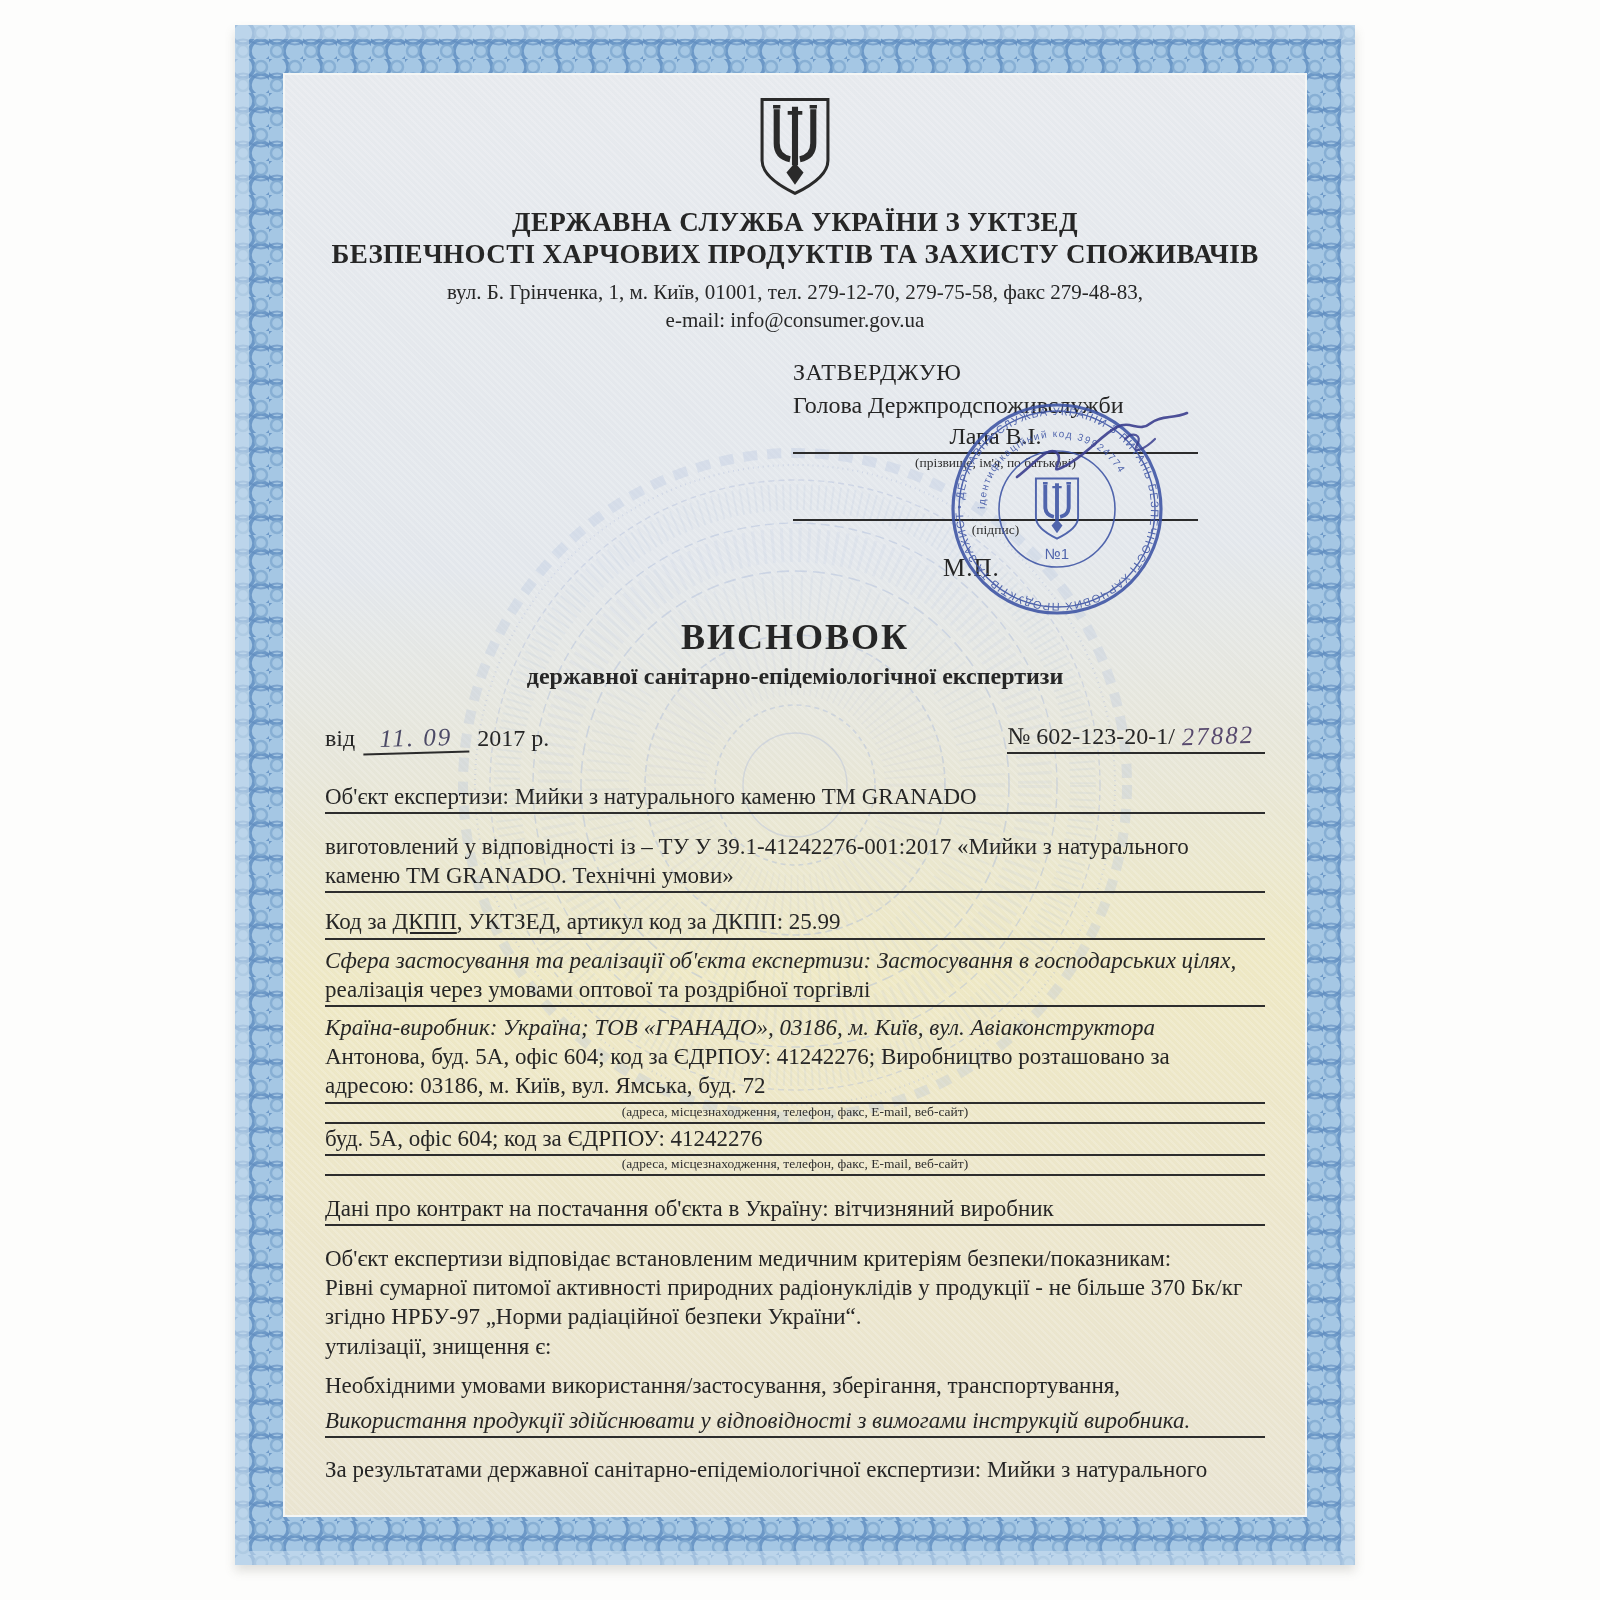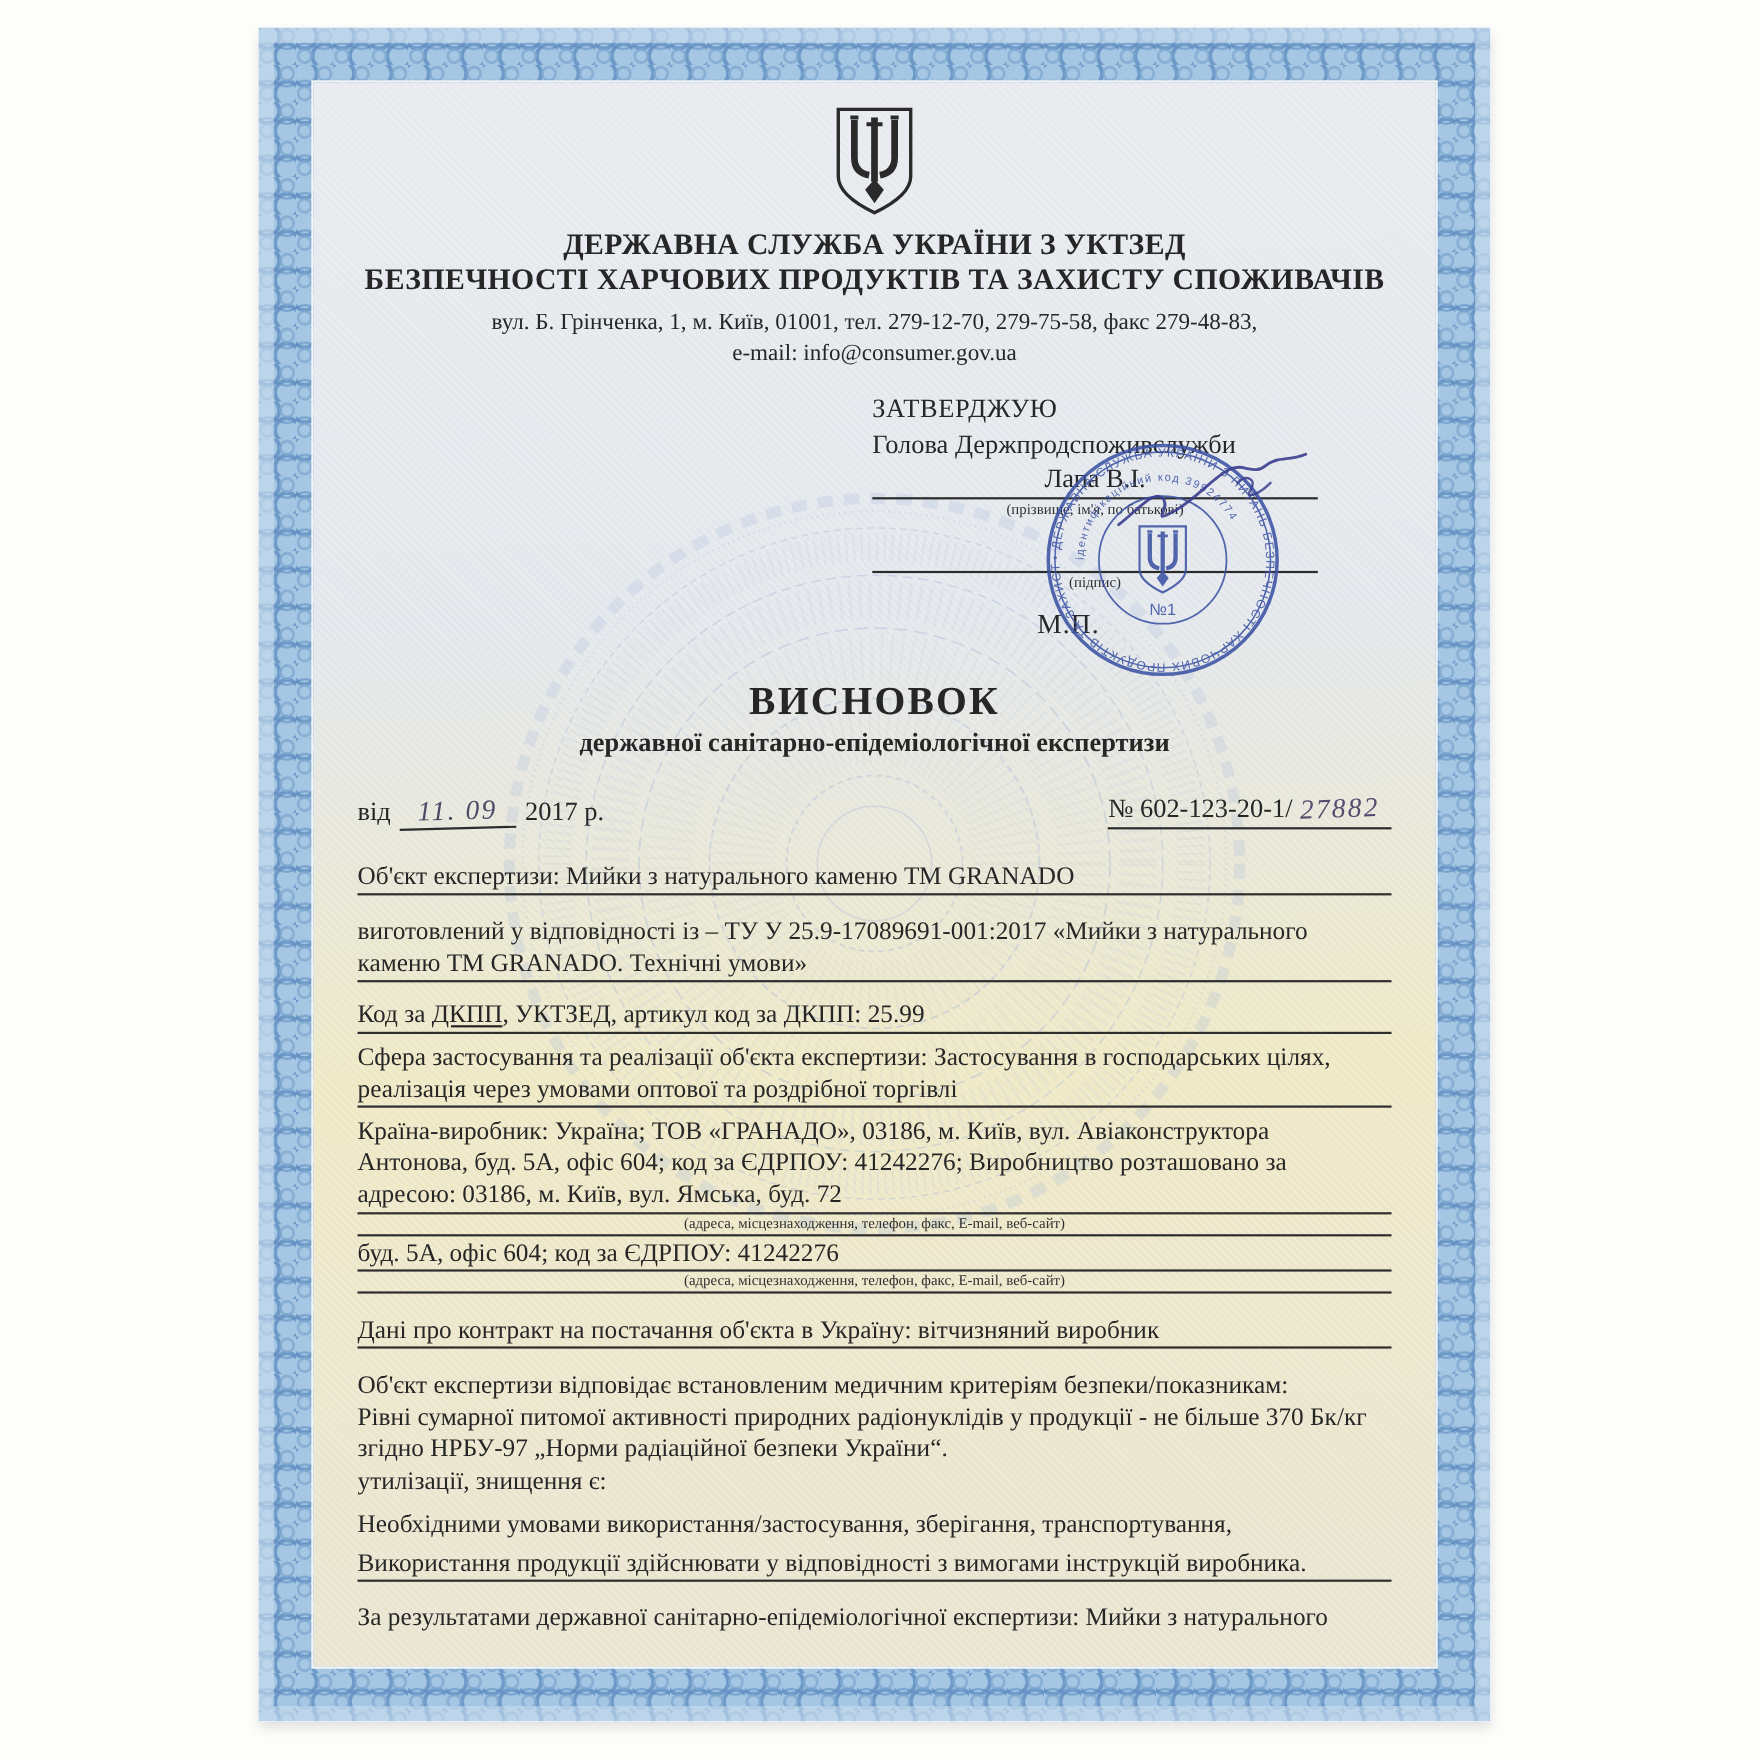--- a/index.html
+++ b/index.html
@@ -36,21 +36,21 @@
   .meta{display:flex;justify-content:space-between;align-items:flex-end;margin-top:32px;font-size:24px;}
   .hand{font-style:italic;font-size:25px;color:#4c4a66;letter-spacing:2px;}
   .date-hand{display:inline-block;min-width:106px;text-align:center;border-bottom:2px solid #2b2b2b;transform:rotate(-1.5deg);margin:0 8px;}
   .num-group{border-bottom:2px solid #2b2b2b;padding:0 4px 2px 0;}
   .num-hand{display:inline-block;min-width:86px;text-align:center;color:#584a6e;transform:rotate(-2deg);}
 
   .line{font-size:23px;line-height:1.27;}
   .u{border-bottom:2px solid #2d2d2d;padding-bottom:1px;}
   .b{font-weight:normal;}
   .cap-row{border-bottom:2px solid #2d2d2d;text-align:center;font-size:13.5px;color:#2f2f2f;padding-bottom:2px;}
-  .mt28{margin-top:28px;} .mt18{margin-top:18px;} .mt14{margin-top:14px;} .mt10{margin-top:10px;} .mt6{margin-top:6px;}
+  .mt28{margin-top:28px;} .mt18{margin-top:18px;} .mt14{margin-top:14px;} .mt10{margin-top:10px;} .mt6{margin-top:6px;font-style:italic;}
   .para{font-size:23px;line-height:1.42;margin-top:16px;}
   .udkpp{text-decoration:underline;text-underline-offset:3px;}
 </style>
 </head>
 <body>
 
 <div class="photo">
   <div class="doc">
 
     <svg class="frame-svg" viewBox="0 0 1120 1540" aria-hidden="true">
@@ -127,21 +127,21 @@
           </div>
           <div class="num-group">
             <span>№ 602-123-20-1/</span><span class="hand num-hand">27882</span>
           </div>
         </div>
 
         <div class="line u mt28">
           <span class="b">Об'єкт експертизи:</span><span> Мийки з натурального каменю ТМ GRANADO</span>
         </div>
 
-        <div class="line mt18">виготовлений у відповідності із  –  ТУ У 25.9-17089691-001:2017 «Мийки з натурального</div>
+        <div class="line mt18">виготовлений у відповідності із  –  ТУ У 39.1-41242276-001:2017 «Мийки з натурального</div>
         <div class="line u">каменю ТМ GRANADO. Технічні умови»</div>
 
         <div class="line u mt14">
           <span>Код за </span><span class="udkpp">ДКПП</span><span>, УКТЗЕД, артикул  код за ДКПП: 25.99</span>
         </div>
         <div class="line mt6">Сфера застосування та реалізації об'єкта експертизи:  Застосування в господарських цілях,</div>
         <div class="line u">реалізація через умовами оптової та роздрібної торгівлі</div>
 
         <div class="line mt6">Країна-виробник:  Україна; ТОВ «ГРАНАДО», 03186, м. Київ, вул.  Авіаконструктора</div>
         <div class="line">Антонова, буд. 5А, офіс 604; код за ЄДРПОУ: 41242276; Виробництво розташовано за</div>

